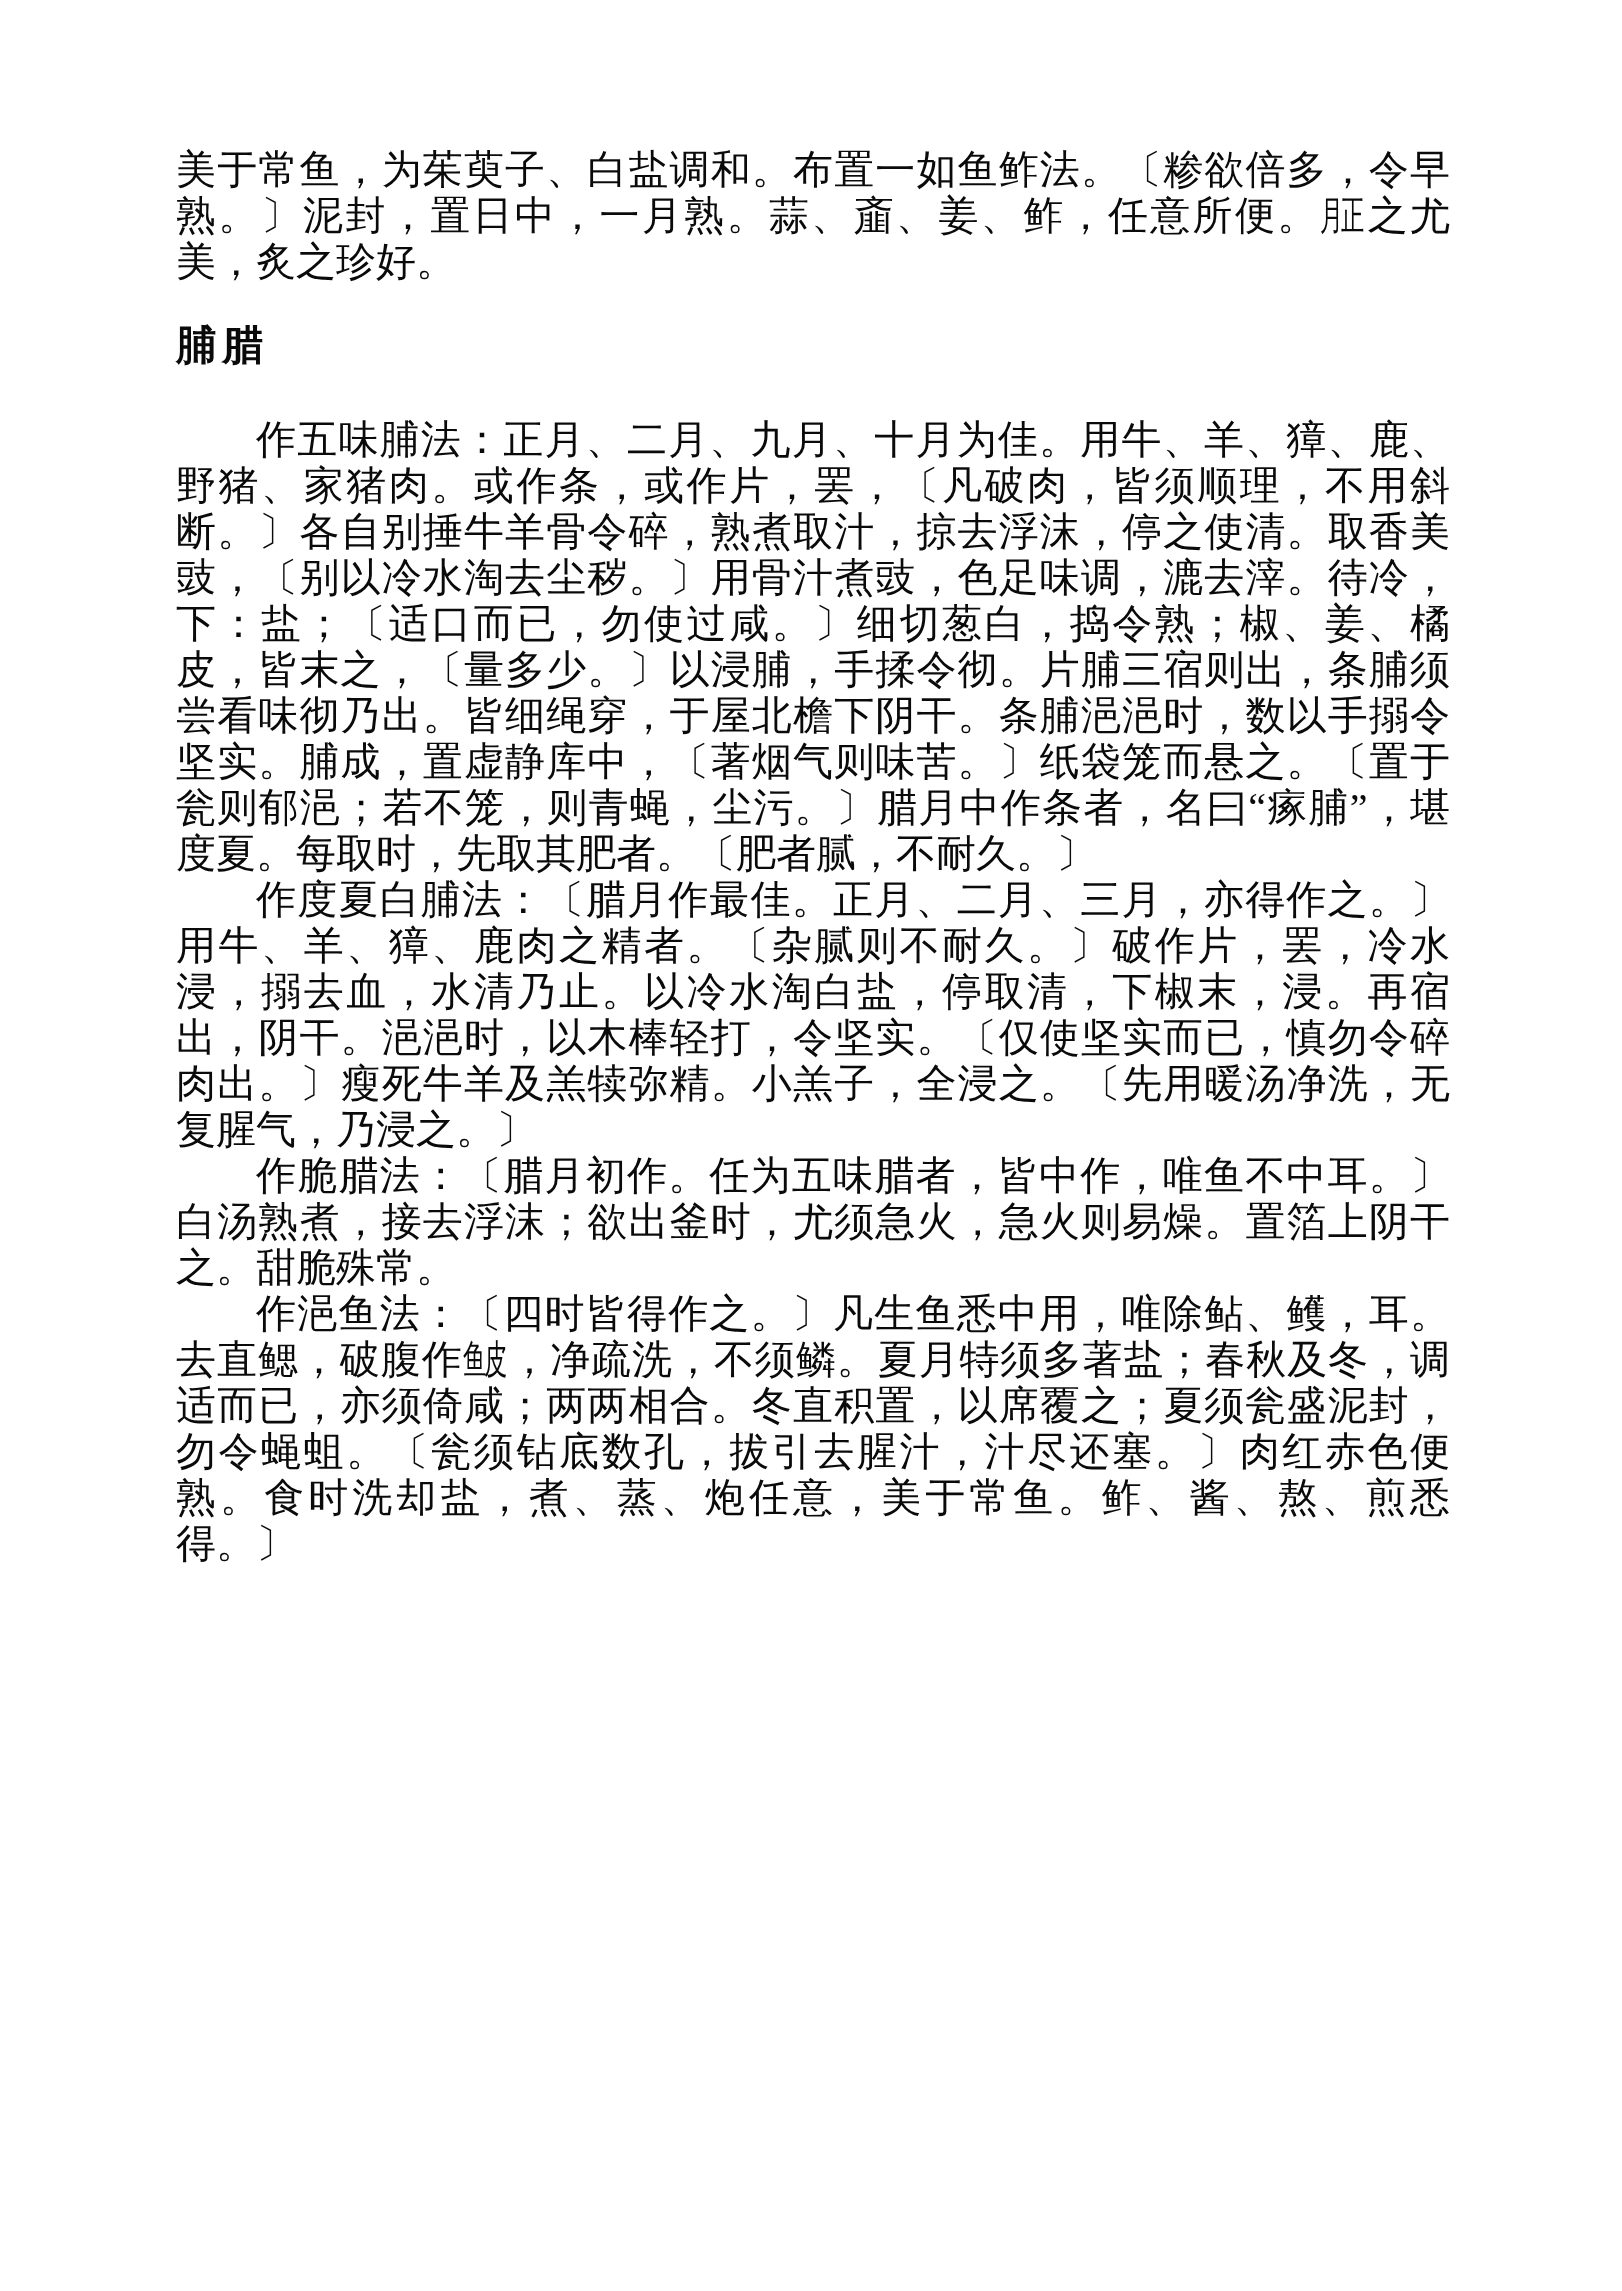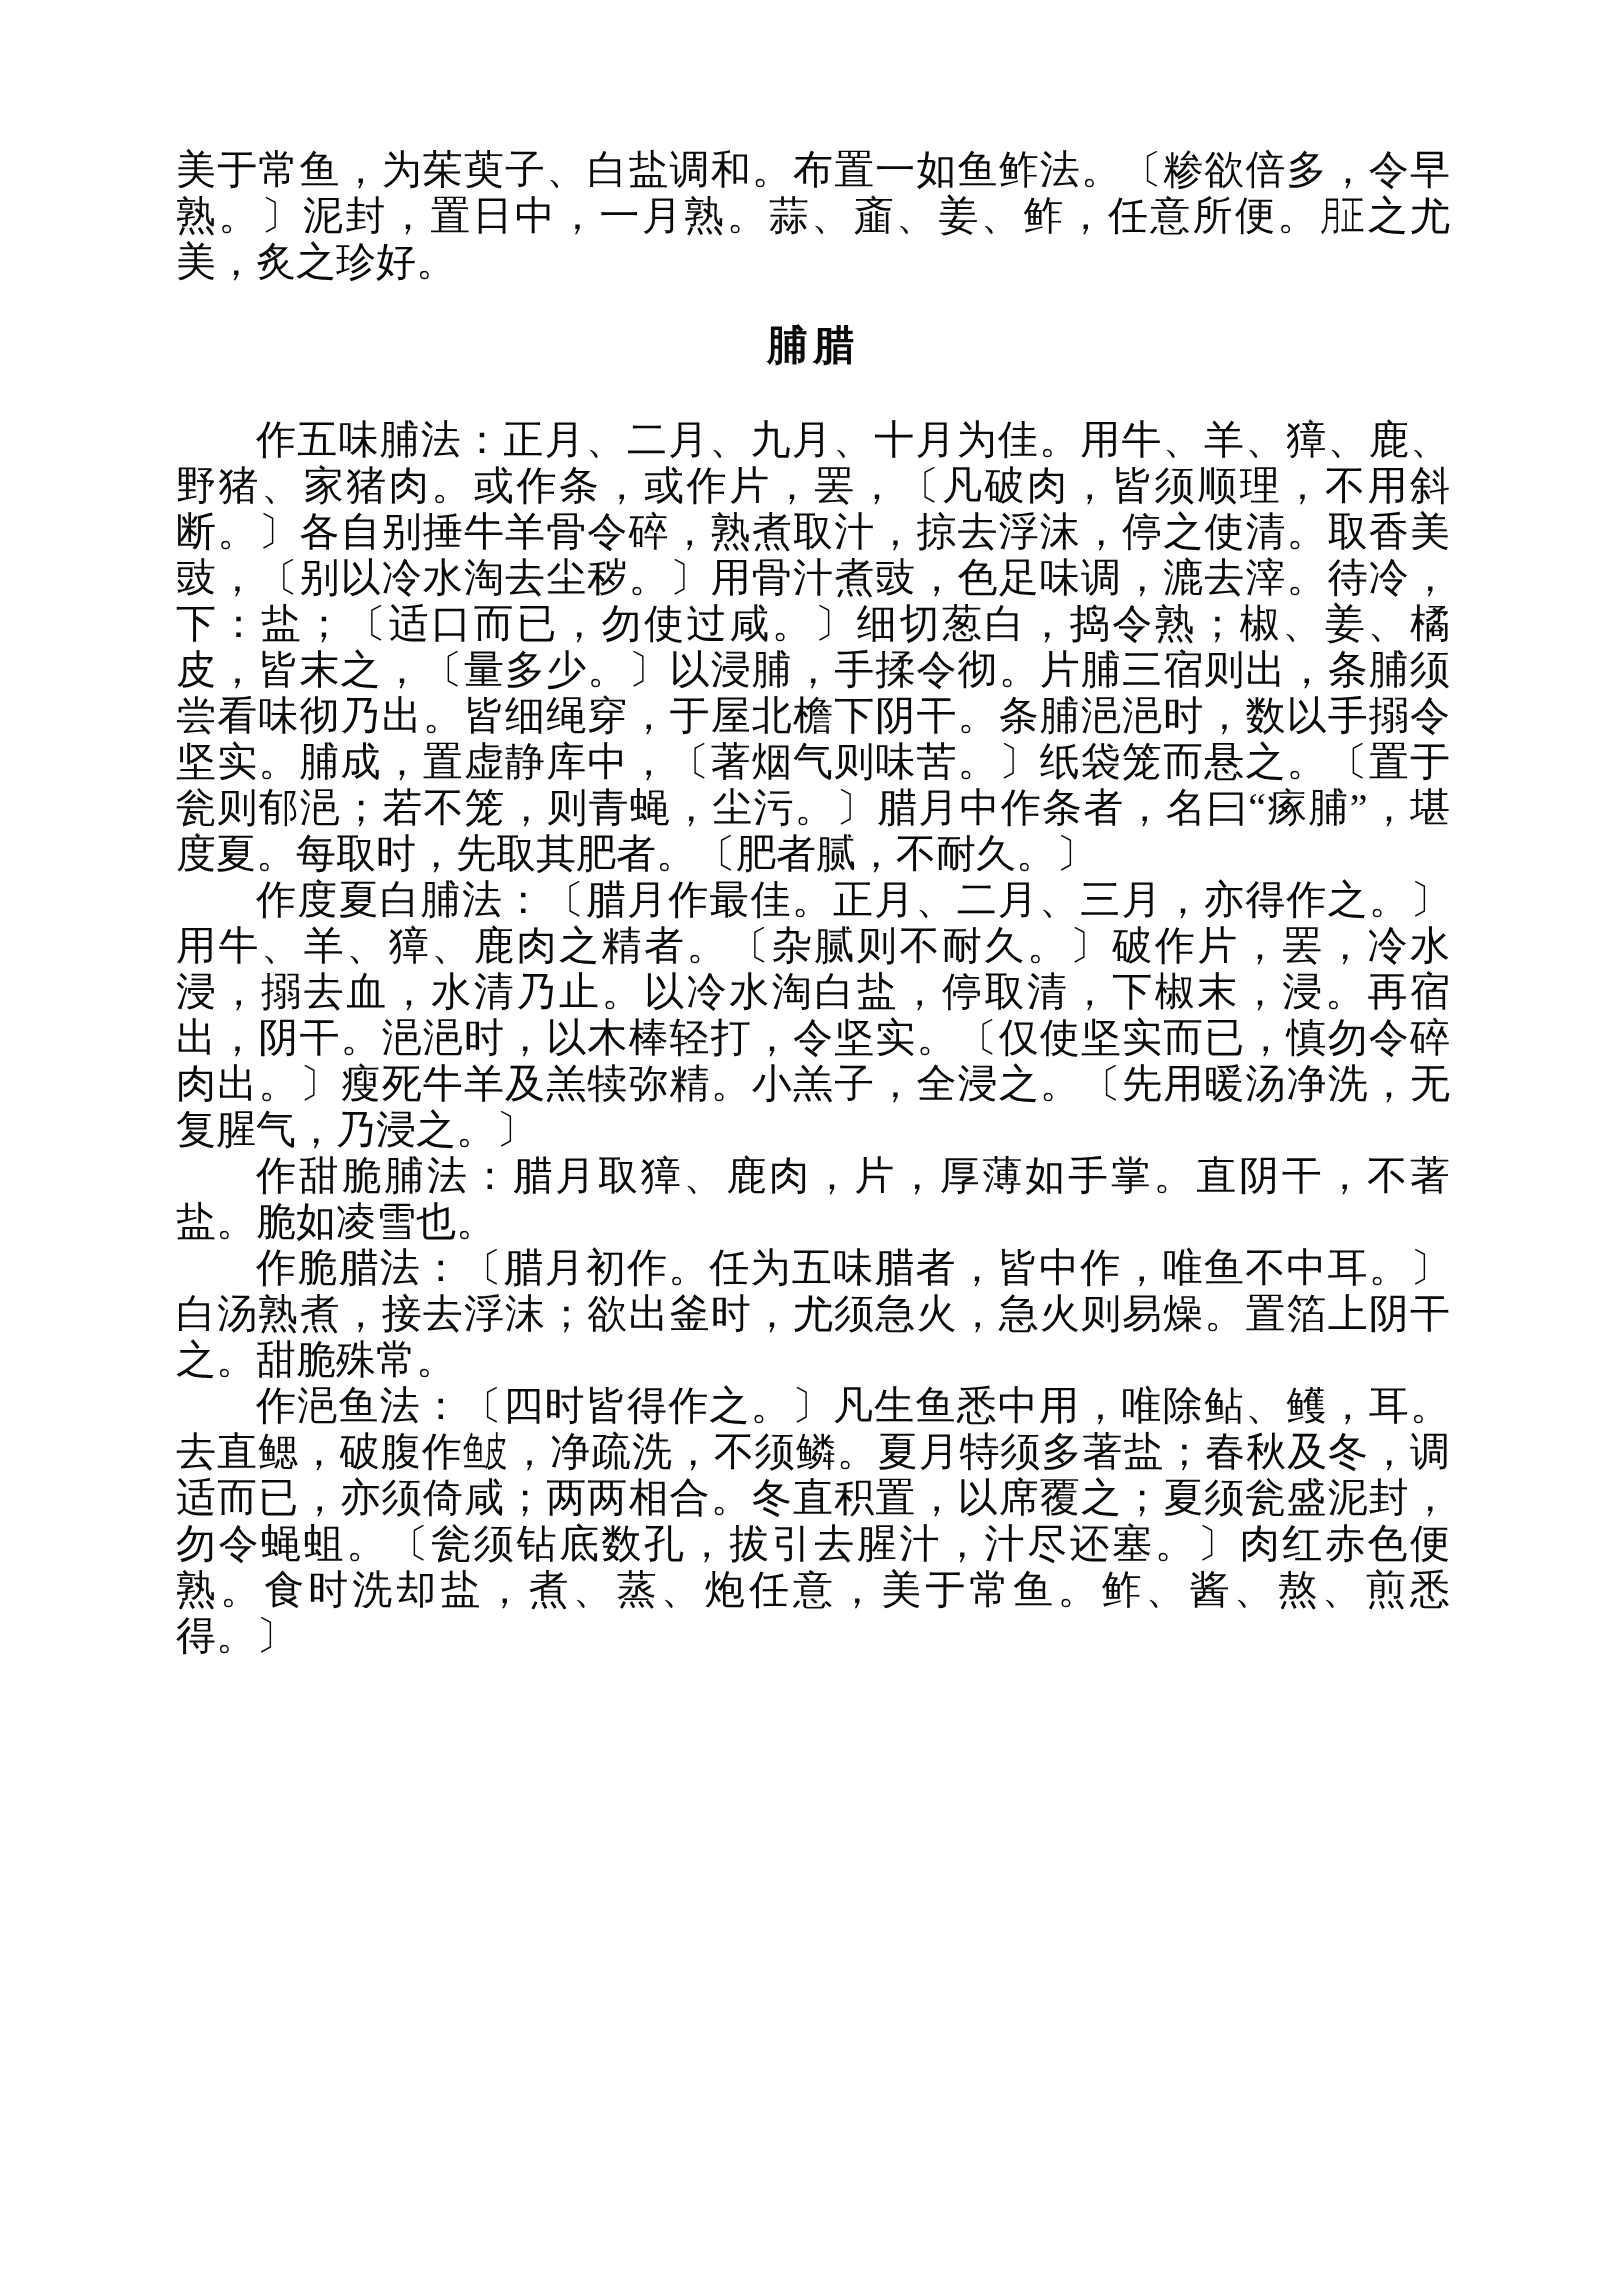--- a/index.html
+++ b/index.html
@@ -21,21 +21,21 @@
     color: #0a0a0a;
     text-align: justify;
   }
   .para {
     text-indent: 2em;
     margin: 0;
     padding: 0;
   }
   .no-indent { text-indent: 0; }
   .section-title {
-    text-align: center;
+    text-align: left;
     text-indent: 0;
     font-weight: bold;
     font-size: 41px;
     margin: 37px 0 49px 0;
     letter-spacing: 0.12em;
   }
   
   .cc {
     display: inline-block;
     font-weight: normal;
@@ -55,21 +55,20 @@
 <div class="text-block">
 
   <p class="para no-indent"><span>美于常鱼，为茱萸子、白盐调和。布置一如鱼鲊法。〔糁欲倍多，令早熟。〕泥封，置日中，一月熟。蒜、齑、姜、鲊，任意所便。</span><span class="cc"><span class="p pl">月</span><span class="p pr">正</span></span><span>之尤美，炙之珍好。</span></p>
 
   <p class="para section-title">脯腊</p>
 
   <p class="para">作五味脯法：正月、二月、九月、十月为佳。用牛、羊、獐、鹿、野猪、家猪肉。或作条，或作片，罢，〔凡破肉，皆须顺理，不用斜断。〕各自别捶牛羊骨令碎，熟煮取汁，掠去浮沫，停之使清。取香美豉，〔别以冷水淘去尘秽。〕用骨汁煮豉，色足味调，漉去滓。待冷，下：盐；〔适口而已，勿使过咸。〕细切葱白，捣令熟；椒、姜、橘皮，皆末之，〔量多少。〕以浸脯，手揉令彻。片脯三宿则出，条脯须尝看味彻乃出。皆细绳穿，于屋北檐下阴干。条脯浥浥时，数以手搦令坚实。脯成，置虚静库中，〔著烟气则味苦。〕纸袋笼而悬之。〔置于瓮则郁浥；若不笼，则青蝇，尘污。〕腊月中作条者，名曰“瘃脯”，堪度夏。每取时，先取其肥者。〔肥者腻，不耐久。〕</p>
 
   <p class="para">作度夏白脯法：〔腊月作最佳。正月、二月、三月，亦得作之。〕用牛、羊、獐、鹿肉之精者。〔杂腻则不耐久。〕破作片，罢，冷水浸，搦去血，水清乃止。以冷水淘白盐，停取清，下椒末，浸。再宿出，阴干。浥浥时，以木棒轻打，令坚实。〔仅使坚实而已，慎勿令碎肉出。〕瘦死牛羊及羔犊弥精。小羔子，全浸之。〔先用暖汤净洗，无复腥气，乃浸之。〕</p>
 
-  <p class="para">作甜脆脯法：腊月取獐、鹿肉，片，厚薄如手掌。直阴干，不著盐。脆如凌雪也。</p>
 
 
 
   <p class="para">作脆腊法：〔腊月初作。任为五味腊者，皆中作，唯鱼不中耳。〕白汤熟煮，接去浮沫；欲出釜时，尤须急火，急火则易燥。置箔上阴干之。甜脆殊常。</p>
 
   <p class="para"><span>作浥鱼法：〔四时皆得作之。〕凡生鱼悉中用，唯除鲇、鳠，耳。去直鳃，破腹作</span><span class="cc"><span class="p pl">鱼</span><span class="p pr">皮</span></span><span>，净疏洗，不须鳞。夏月特须多著盐；春秋及冬，调适而已，亦须倚咸；两两相合。冬直积置，以席覆之；夏须瓮盛泥封，勿令蝇蛆。〔瓮须钻底数孔，拔引去腥汁，汁尽还塞。〕肉红赤色便熟。食时洗却盐，煮、蒸、炮任意，美于常鱼。鲊、酱、熬、煎悉得。〕</span></p>
 
 </div>
 
 

